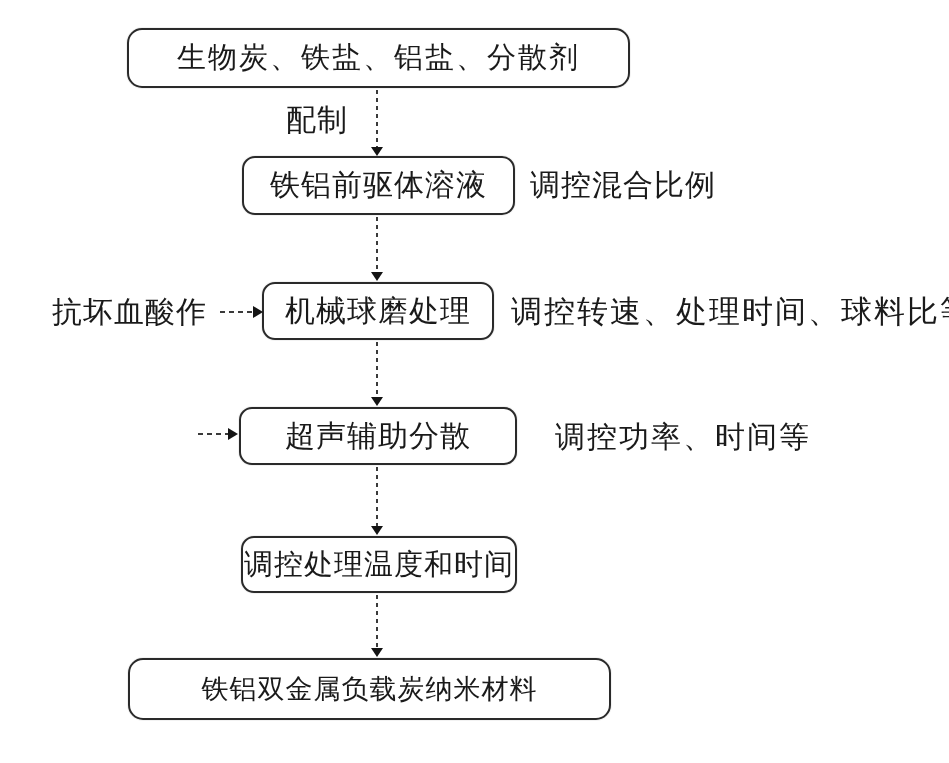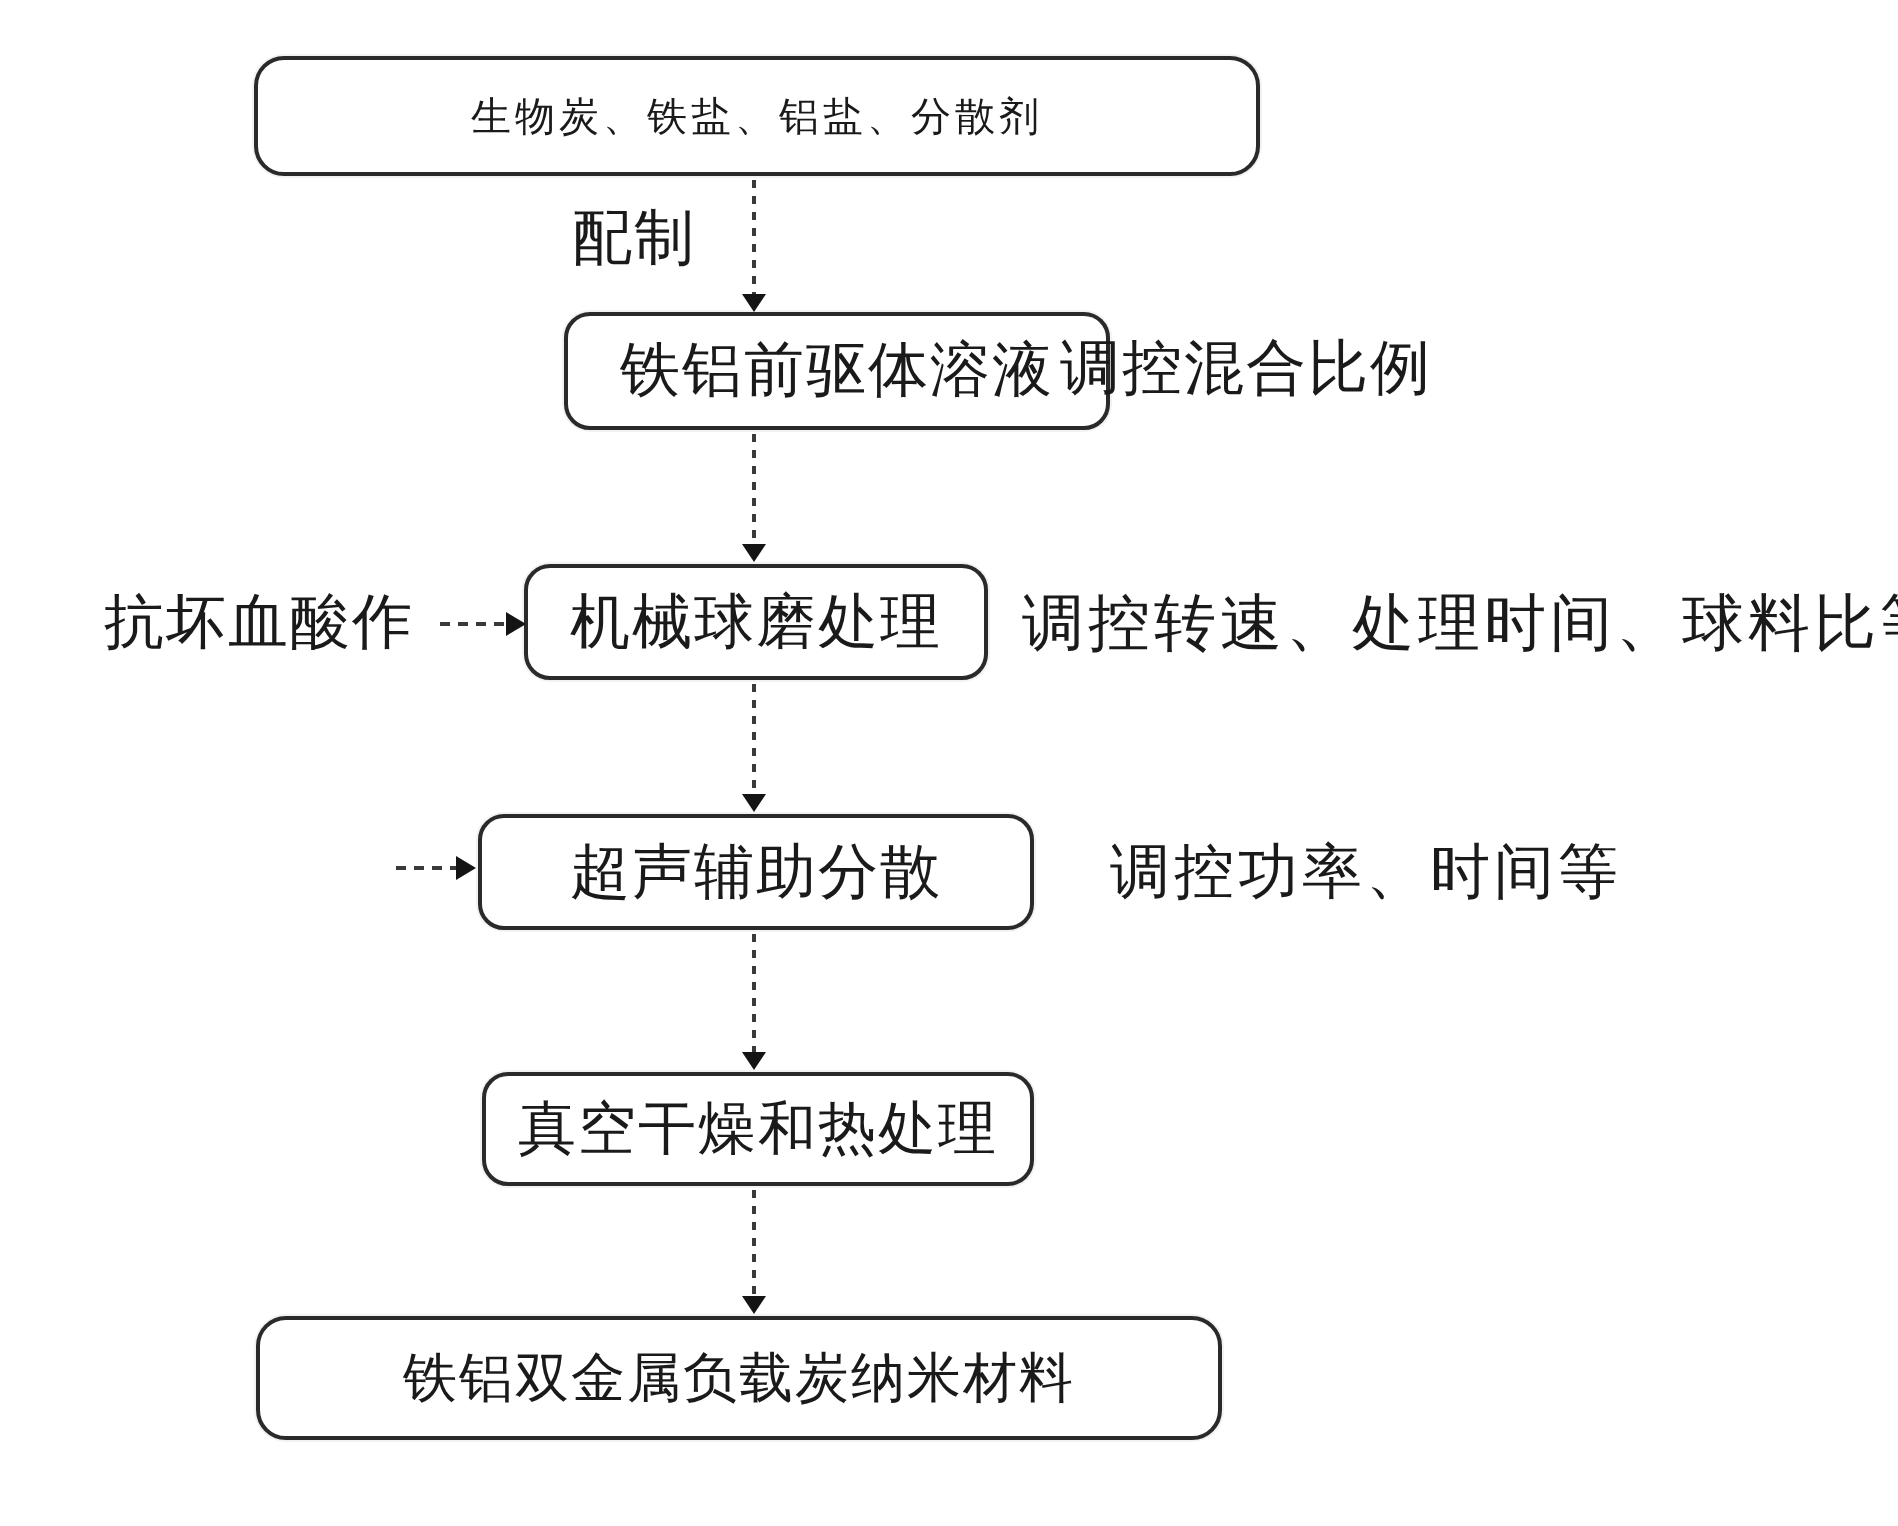--- a/index.html
+++ b/index.html
@@ -9,22 +9,22 @@
     color:#1a1a1a; overflow:hidden;
   }
   
   .node {
     position:absolute; box-sizing:border-box;
     border:2px solid #2a2a2a; border-radius:13px; background:#ffffff;
     display:flex; align-items:center; justify-content:center;
     font-size:30px; letter-spacing:1px; white-space:nowrap;
     box-shadow:0 0 0 1px rgba(0,0,0,0.05);
   }
-  #box1 { left:127px; top:28px;  width:503px; height:60px; font-size:20px; letter-spacing:2px; border-radius:15px; }
-  #box2 { left:242px; top:156px; width:273px; height:59px;margin-left:40px; }
+  #box1 { left:127px; top:28px;  width:503px; height:60px; font-size:29px; letter-spacing:2px; border-radius:15px; }
+  #box2 { left:242px; top:156px; width:273px; height:59px; }
   #box3 { left:262px; top:282px; width:232px; height:58px; }
   #box4 { left:239px; top:407px; width:278px; height:58px; }
   #box5 { left:241px; top:536px; width:276px; height:57px; font-size:29px; }
   #box6 { left:128px; top:658px; width:483px; height:62px; font-size:27px; letter-spacing:1px; border-radius:15px; }
 
   
   .varrow {
     position:absolute; width:2px;
     background:repeating-linear-gradient(180deg,#3a3a3a 0 4px,transparent 4px 8px);
   }
@@ -70,21 +70,21 @@
 <div class="canvas">
 
   <div class="node" id="box1">生物炭、铁盐、铝盐、分散剂</div>
 
   <div class="node" id="box2">铁铝前驱体溶液</div>
 
   <div class="node" id="box4">超声辅助分散</div>
 
   <div class="node" id="box3">机械球磨处理</div>
 
-  <div class="node" id="box5">真空干燥和热处理</div>
+  <div class="node" id="box5">调控处理温度和时间</div>
 
   <div class="node" id="box6">铁铝双金属负载炭纳米材料</div>
 
   <div class="varrow" id="a1"></div>
   <div class="varrow" id="a2"></div>
   <div class="varrow" id="a3"></div>
   <div class="varrow" id="a4"></div>
   <div class="varrow" id="a5"></div>
 
   <div class="harrow" id="h1"></div>

